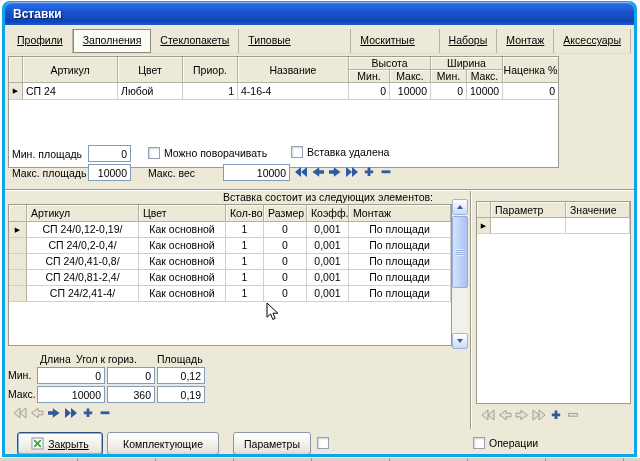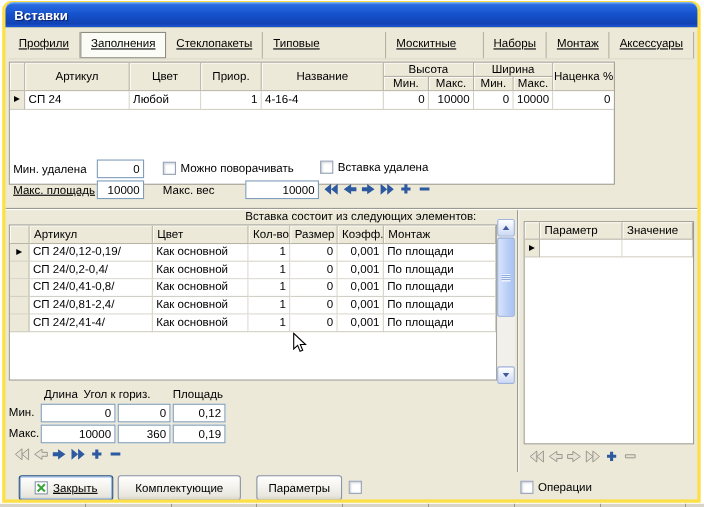--- a/index.html
+++ b/index.html
@@ -1,21 +1,21 @@
 <!DOCTYPE html>
 <html><head>
 <meta charset="utf-8">
 <style>
   html,body{margin:0;padding:0;background:#fff;}
   #page{position:relative;width:640px;height:461px;overflow:hidden;
         font-family:"Liberation Sans","DejaVu Sans",sans-serif;font-size:11px;color:#000;
         -webkit-font-smoothing:antialiased;}
   
   #win{position:absolute;left:2px;top:1px;width:635px;height:456px;box-sizing:border-box;
-       background:#fde047;border-radius:8px 8px 0 0;padding:1px 3px 3px 3px;}
+       background:#0ea5e9;border-radius:8px 8px 0 0;padding:1px 3px 3px 3px;}
   #titlebar{height:23px;border-radius:7px 7px 0 0;display:flex;align-items:center;padding-left:8px;
        background:linear-gradient(180deg,#5EA0F7 0%,#2A6BE0 10%,#1553CE 45%,#1243B4 85%,#1E5AD8 100%);
        box-shadow:inset 0 1px 0 #7FB3F9;}
   #titlebar .wtitle{color:#fff;font-weight:bold;font-size:12px;text-shadow:1px 1px 1px rgba(0,0,40,.6);}
   #client{position:relative;width:629px;height:429px;background:#ECE9D8;overflow:hidden;}
   
   #tabbar{position:absolute;left:3px;top:4px;right:3px;height:24px;display:flex;align-items:stretch;
           border-bottom:1px solid #DDDACB;}
   .tab{padding:0 9px;line-height:23px;font-size:10.5px;border-right:1px solid #B5B2A4;cursor:default;text-decoration:underline;}
   .tab.selected{background:#FCFCF6;border:1px solid #8E8C7E;line-height:21px;}
@@ -25,21 +25,21 @@
   .hc{background:#ECE9D8;border-right:1px solid #B3B0A4;border-bottom:1px solid #B3B0A4;
       display:flex;align-items:center;justify-content:center;font-size:10.5px;white-space:nowrap;overflow:hidden;
       box-shadow:inset 1px 1px 0 #FBFAF4;}
   .hc.left{justify-content:flex-start;padding-left:4px;}
   .gc{border-right:1px solid #D2CFC4;border-bottom:1px solid #D2CFC4;padding:0 3px;font-size:10.5px;
       white-space:nowrap;overflow:hidden;background:#fff;}
   .gc.r{text-align:right;}
   .gc.marker{background:#ECE9D8;border-right:1px solid #B3B0A4;text-align:center;padding:0;font-size:7px;}
   #topgrid .ghead{grid-template-rows:13px 13px;height:26px;}
   #topgrid .grow{height:17px;}  #topgrid .gc{line-height:16px;}
-  #midgrid .ghead{height:17px;} #midgrid .grow{height:16px;} #midgrid .gc{line-height:15px;}
+  #midgrid .ghead{height:17px;} #midgrid .grow{height:16px;} #midgrid .gc{line-height:15px;text-align:center;}
   #pargrid .ghead{height:16px;} #pargrid .grow{height:16px;} #pargrid .gc{line-height:15px;}
   
   .lbl{position:absolute;white-space:nowrap;font-size:10.5px;}
   .tfield{position:absolute;box-sizing:border-box;height:17px;border:1px solid #7F9DB9;background:#fff;
           font:10.5px "Liberation Sans","DejaVu Sans",sans-serif;text-align:right;padding:0 3px;}
   .chk{position:absolute;width:12px;height:12px;background:#fff;border:1px solid #94A0B4;box-sizing:border-box;
        box-shadow:inset 1px 1px 2px rgba(90,100,120,.3);}
   .divider-h{position:absolute;height:0;border-top:1px solid #9C9A8C;border-bottom:1px solid #FFFFFF;}
   .divider-v{position:absolute;width:0;border-left:1px solid #9C9A8C;border-right:1px solid #FFFFFF;}
   
@@ -113,23 +113,23 @@
               <div class="gc l">4-16-4</div>
               <div class="gc r">0</div>
               <div class="gc r">10000</div>
               <div class="gc r">0</div>
               <div class="gc r">10000</div>
               <div class="gc r">0</div>
             </div>
           </div>
       </div>
 
-      <span class="lbl" style="left:7px;top:123px;">Мин. удалена</span>
+      <span class="lbl" style="left:7px;top:123px;">Мин. площадь</span>
       <input class="tfield" style="left: 83px; top: 120px; width: 43px;" value="0">
-      <span class="lbl" style="left:7px;top:142px;text-decoration:underline;">Макс. площадь</span>
+      <span class="lbl" style="left:7px;top:142px;">Макс. площадь</span>
       <input class="tfield" style="left: 83px; top: 139px; width: 43px;" value="10000">
       <span class="chk" style="left:143px;top:122px;"></span>
       <span class="lbl" style="left:159px;top:122px;">Можно поворачивать</span>
       <span class="lbl" style="left:143px;top:142px;">Макс. вес</span>
       <input class="tfield" style="left: 218px; top: 139px; width: 67px;" value="10000">
       <span class="chk" style="left:286px;top:121px;"></span>
       <span class="lbl" style="left:302px;top:121px;">Вставка удалена</span>
       <div class="nav" style="left:289px;top:141px;">
           <svg viewBox="0 0 14 12" class="nav-btn en">
             <path d="M7 1 1 6 7 11zM13 1 7 6 13 11z"></path>

